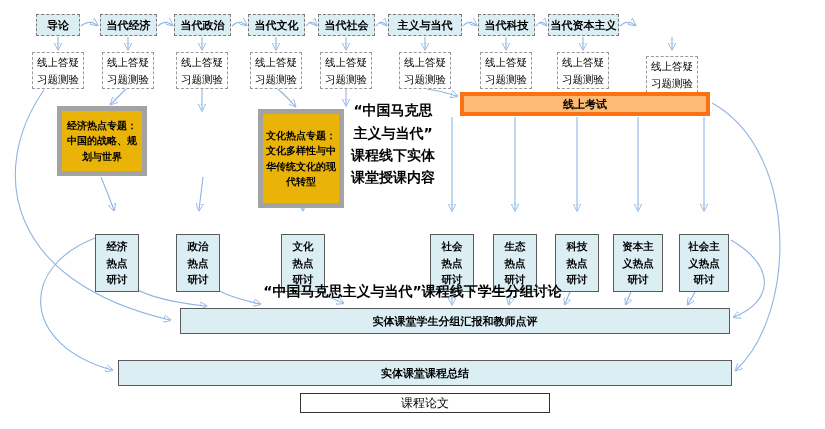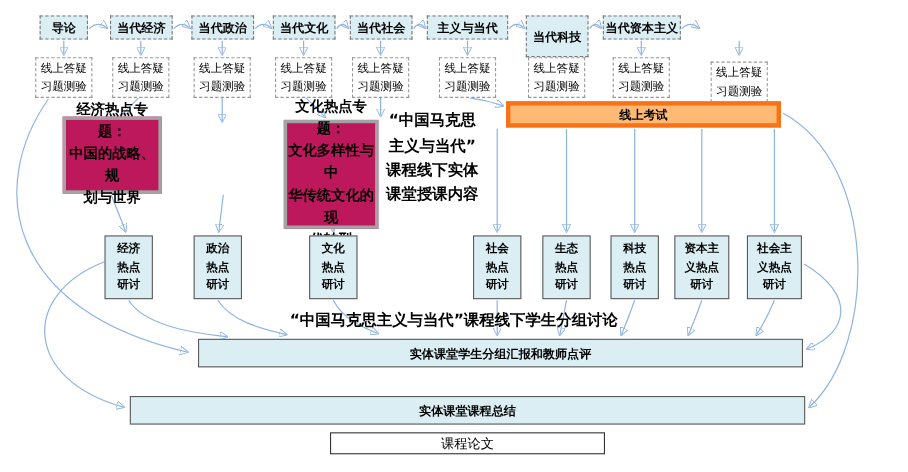--- a/index.html
+++ b/index.html
@@ -3,24 +3,24 @@
 <meta charset="utf-8">
 <style>
   * { margin:0; padding:0; box-sizing:border-box; }
   html,body { background:#fff; }
   body { font-family:"DejaVu Sans","Liberation Sans",sans-serif; }
   .canvas { position:relative; width:825px; height:429px; background:#fff; overflow:hidden; }
   .box { position:absolute; display:flex; align-items:center; justify-content:center;
          text-align:center; white-space:pre-line; color:#000; }
   .module { background:#daeef3; border:1px dashed #7a7a7a; font-weight:bold; font-size:11px; }
   .quiz { background:#fff; border:1px dashed #999; font-size:10.5px; line-height:1.55; }
-  .special { background:#be185d; border:3px solid #a3a3a3; font-weight:bold; font-size:13px; line-height:1.55; }
+  .special { background:#eab308; border:5px solid #a3a3a3; font-weight:bold; font-size:10px; line-height:1.55; }
   .note { font-weight:bold; font-size:14px; line-height:1.6; }
   .exam { background:#fdba74; border:4px solid #f97316; font-weight:bold; font-size:11px; }
-  .discussion { background:#daeef3; border:1px solid #5a5a5a; font-weight:bold; font-size:10.5px; line-height:1.6; }
+  .discussion { background:#daeef3; border:1px solid #5a5a5a; font-weight:bold; font-size:10.5px; line-height:1.6;margin-top:20px; }
   .wide { background:#daeef3; border:1px solid #5a5a5a; font-weight:bold; font-size:11px; }
   .paper { background:#fff; border:1px solid #333; font-size:12px; }
   svg.arrows { position:absolute; left:0; top:0; width:825px; height:429px; pointer-events:none; }
   svg.arrows path { fill:none; stroke:#8eb4e3; stroke-width:1.1; }
 </style>
 </head>
 <body>
 
 <div class="canvas">
 
@@ -87,21 +87,21 @@
       <path d="M731,240 C778,268 772,302 734,317" marker-end="url(#arr)"></path>
     </g>
   </svg>
 
   <div class="box module" style="left:36px;top:14px;width:44px;height:22px">导论</div>
   <div class="box module" style="left:100px;top:14px;width:57px;height:22px">当代经济</div>
   <div class="box module" style="left:174px;top:14px;width:57px;height:22px">当代政治</div>
   <div class="box module" style="left:248px;top:14px;width:57px;height:22px">当代文化</div>
   <div class="box module" style="left:318px;top:14px;width:57px;height:22px">当代社会</div>
   <div class="box module" style="left:388px;top:14px;width:74px;height:22px">主义与当代</div>
-  <div class="box module" style="left:478px;top:14px;width:57px;height:38px">当代科技</div>
+  <div class="box module" style="left:478px;top:14px;width:57px;height:22px">当代科技</div>
   <div class="box module" style="left:548px;top:14px;width:71px;height:22px">当代资本主义</div>
 
   <div class="box quiz" style="left:32px;top:52px;width:52px;height:37px">线上答疑
 习题测验</div>
   <div class="box quiz" style="left:102px;top:52px;width:52px;height:37px">线上答疑
 习题测验</div>
   <div class="box quiz" style="left:176px;top:52px;width:52px;height:37px">线上答疑
 习题测验</div>
   <div class="box quiz" style="left:250px;top:52px;width:52px;height:37px">线上答疑
 习题测验</div>

